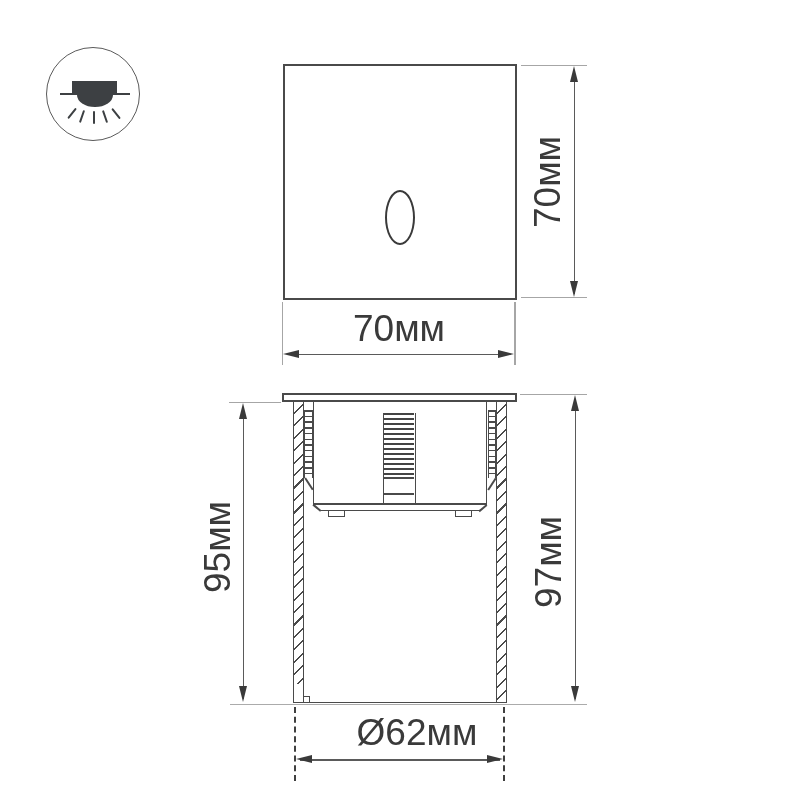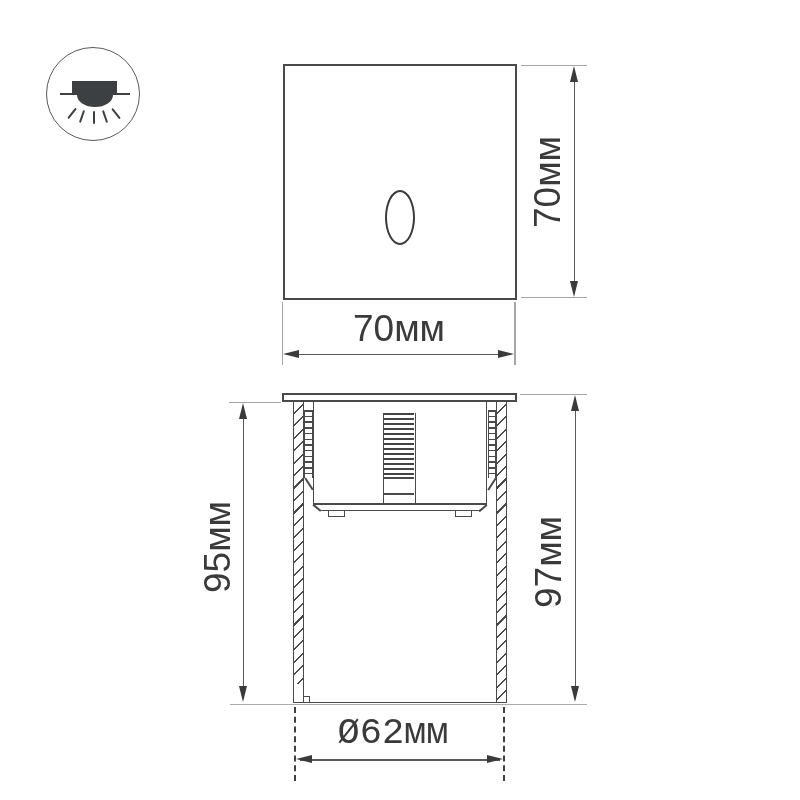--- a/index.html
+++ b/index.html
@@ -131,16 +131,16 @@
     <div class="abs ah down" style="left:570.8px;top:686px;"></div>
     <div class="abs dim-label rot" style="left:449px;top:541px;">97мм</div>
   </div>
 
   <div>
     <div class="abs dashline-v" style="left:294px;top:707px;height:74px;"></div>
     <div class="abs dashline-v" style="left:503px;top:707px;height:74px;"></div>
     <div class="abs dimline-h" style="left:300px;top:759px;width:200px;"></div>
     <div class="abs ah left" style="left:296px;top:755.3px;"></div>
     <div class="abs ah right" style="left:487px;top:755.3px;"></div>
-    <div class="abs dim-label" style="left:293px;top:712px;font-family:Liberation Mono, monospace;">Ø62мм</div>
+    <div class="abs dim-label" style="left:317px;top:712px;">Ø62мм</div>
   </div>
 
 </div>
 
 </body></html>

